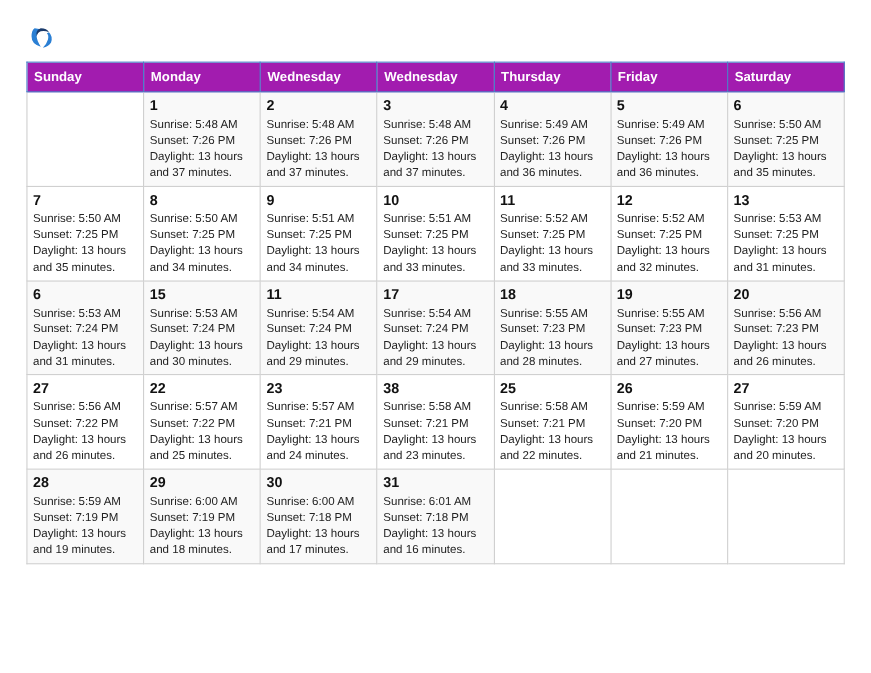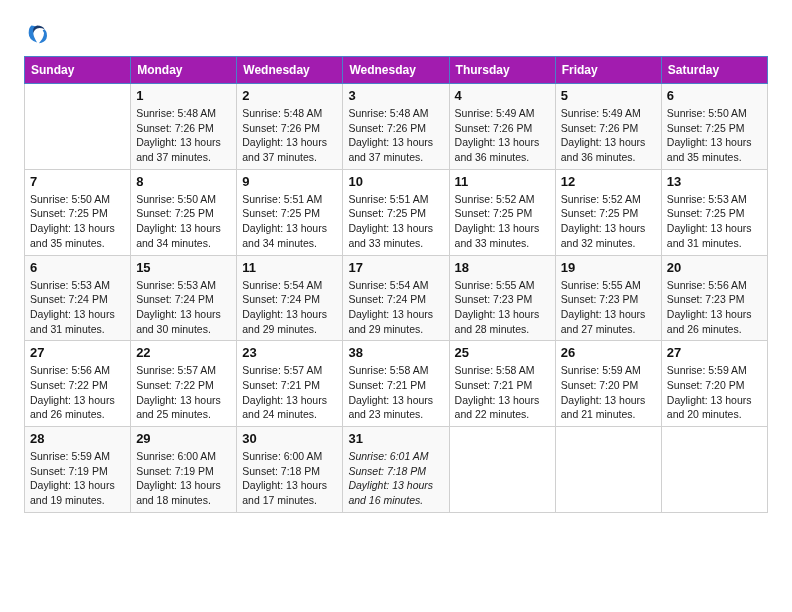--- a/index.html
+++ b/index.html
@@ -324,21 +324,21 @@
         </td>
         <td>
           <span class="day-num">30</span>
           <div class="day-info" style="white-space: pre-line;">Sunrise: 6:00 AM
 Sunset: 7:18 PM
 Daylight: 13 hours
 and 17 minutes.</div>
         </td>
         <td>
           <span class="day-num">31</span>
-          <div class="day-info" style="white-space: pre-line; font-style: italic;">Sunrise: 6:01 AM
+          <div class="day-info" style="white-space: pre-line;">Sunrise: 6:01 AM
 Sunset: 7:18 PM
 Daylight: 13 hours
 and 16 minutes.</div>
         </td>
         <td class="empty-cell"></td>
         <td class="empty-cell"></td>
         <td class="empty-cell"></td>
       </tr>
     </tbody>
 </table>

